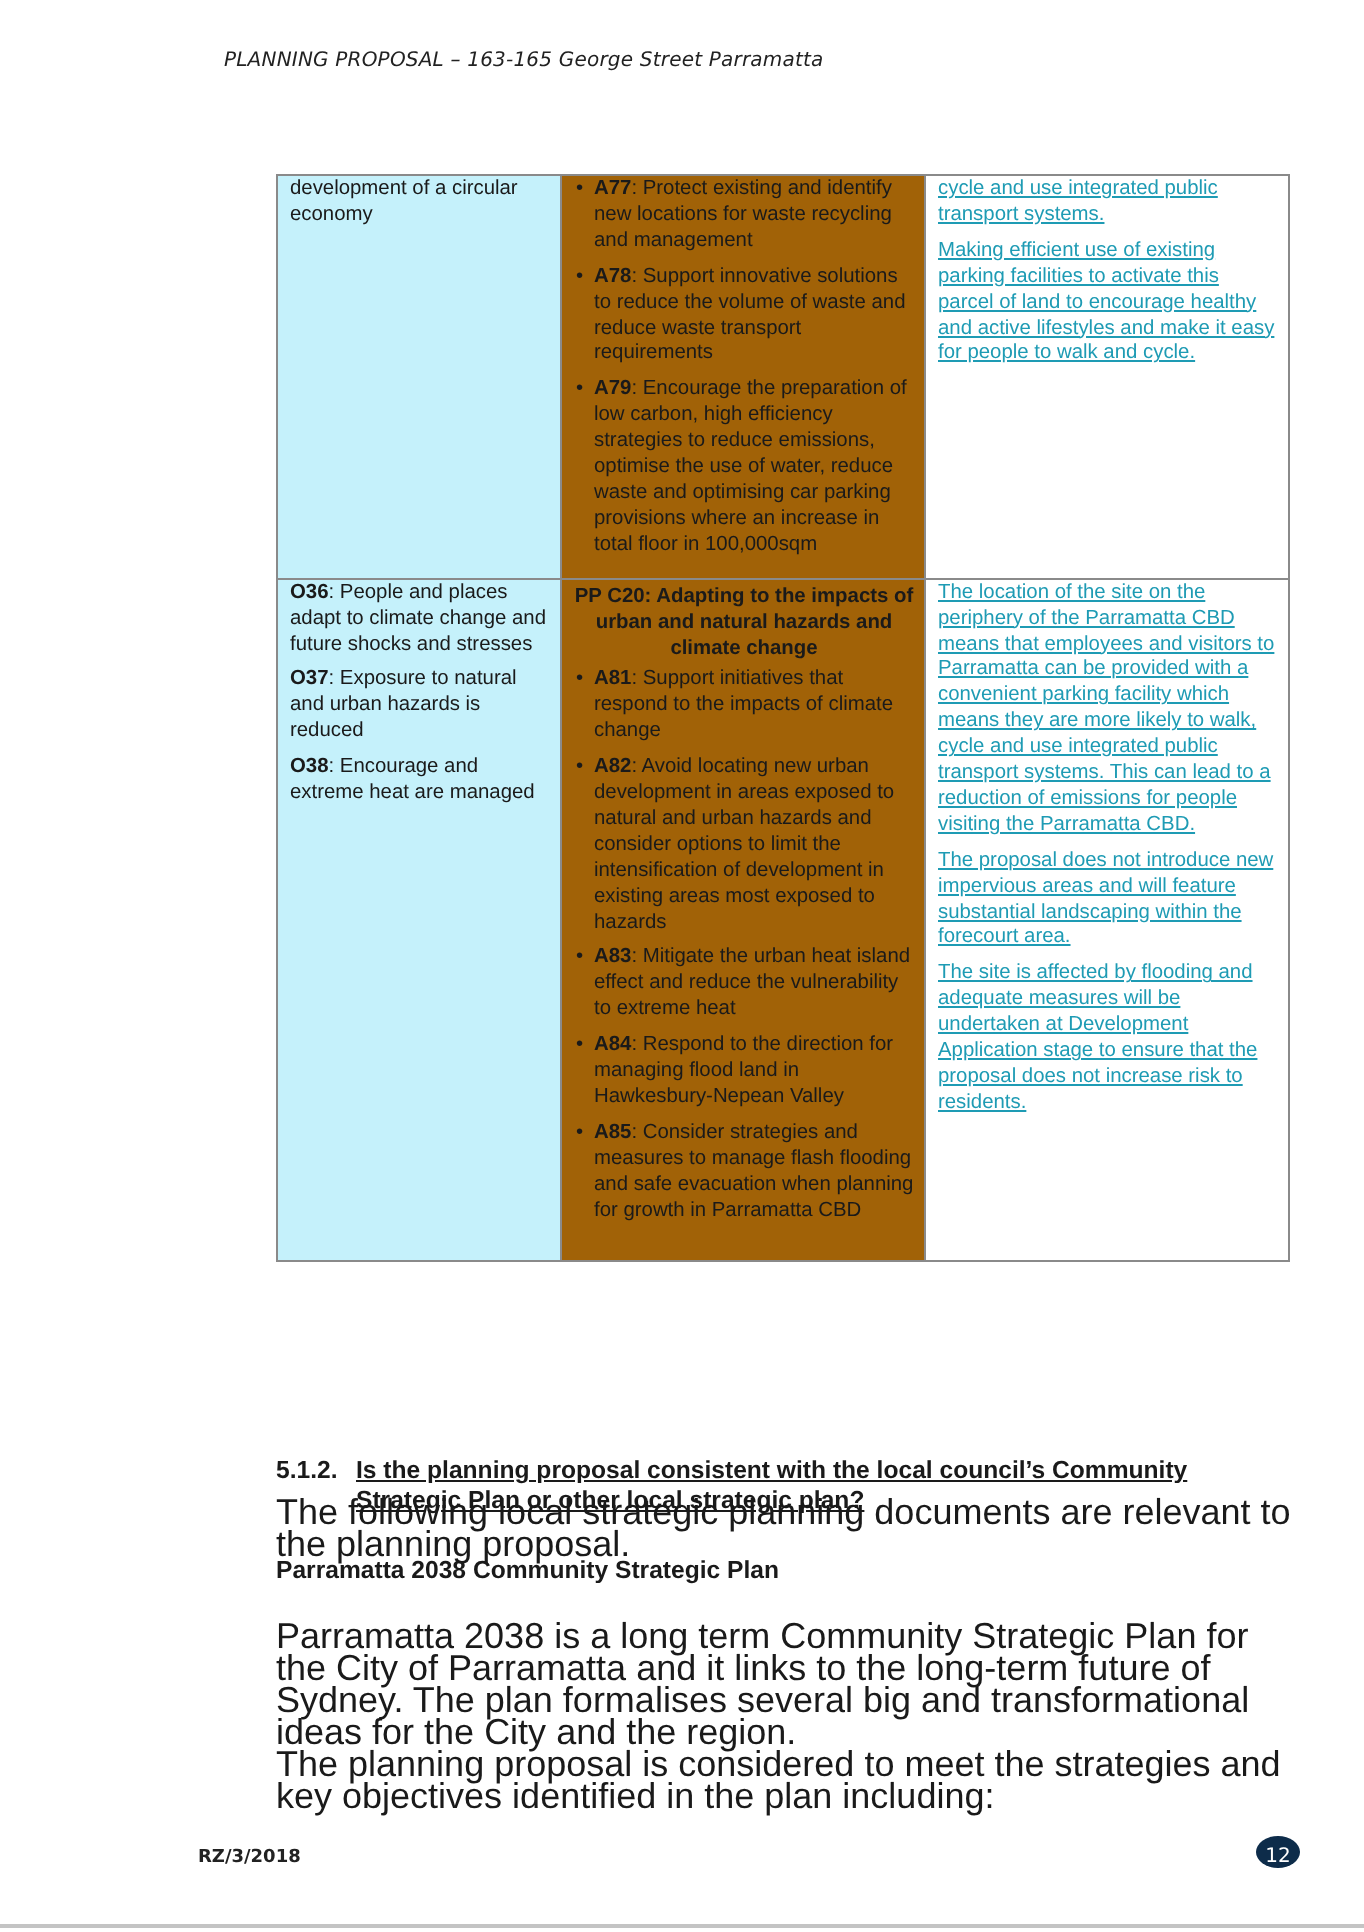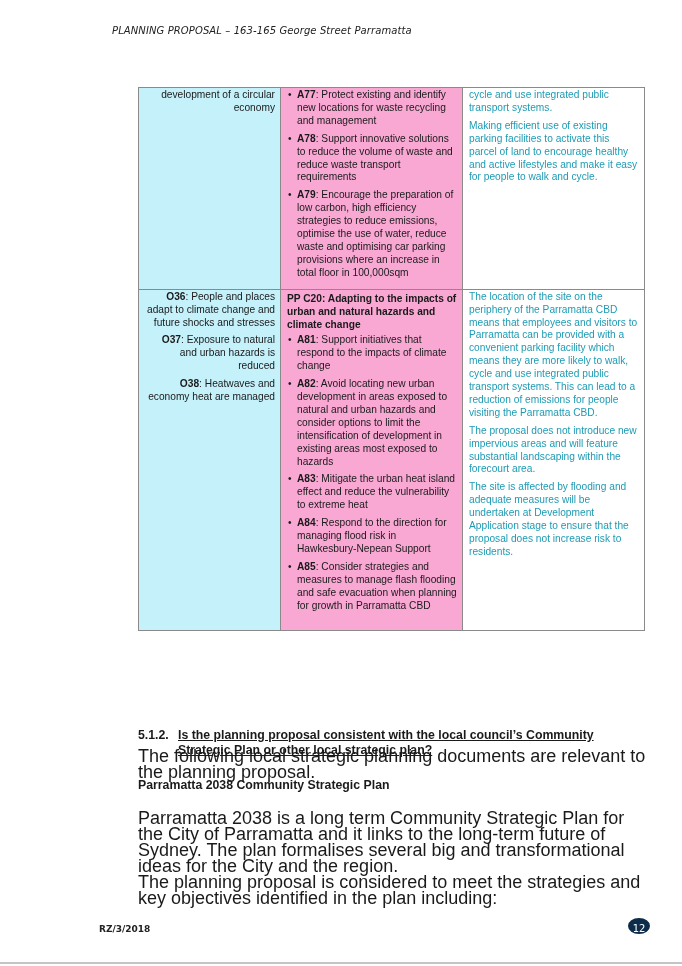--- a/index.html
+++ b/index.html
@@ -1,30 +1,30 @@
 <!DOCTYPE html>
 <html><head>
 <meta charset="utf-8">
 <style>
   html, body { margin: 0; padding: 0; background: #ffffff; }
   body { width: 682px; height: 966px; position: relative; overflow: hidden; font-family: "Liberation Sans", sans-serif; color: #1a1a1a; }
   .header-title { position: absolute; left: 112px; top: 25px; font-size: 10px; font-style: italic; color: #222; letter-spacing: 0.1px; font-family: "DejaVu Sans", sans-serif; }
   table.cmp { position: absolute; left: 138px; top: 87px; width: 506px; border-collapse: collapse; table-layout: fixed; }
   table.cmp td { border: 1.5px solid #8a8a8a; vertical-align: top; font-size: 10.2px; line-height: 12.9px; padding: 1px 5px 4px 6px; }
-  td.c1 { width: 130px; background: #c5f1fb; color: #1a1a1a; text-align: right; }
-  td.c2 { width: 170px; background: #f9a8d4; color: #1a1a1a; }
-  td.c3 { width: 170px; background: #ffffff; color: #1e9bb4; }
+  td.c1 { width: 130px; background: #c5f1fb; color: #1a1a1a; }
+  td.c2 { width: 170px; background: #a16207; color: #1a1a1a; }
+  td.c3 { width: 170px; background: #ffffff; color: #1e9bb4; text-decoration: underline; }
   td.c3 p, td.c1 p { margin: 0 0 5px 0; }
   .r1 { height: 194px; }
   .r2 { height: 341px; }
   ul.act { margin: 0; padding: 0; list-style: none; }
   ul.act li { position: relative; padding-left: 10px; margin-bottom: 5px; }
   ul.act li::before { content: "•"; position: absolute; left: 1px; top: 0; }
   b { font-weight: bold; }
-  .pp-head { font-weight: bold; margin: 2px 0 3px 0; }
+  .pp-head { font-weight: bold; margin: 2px 0 3px 0; text-align: center; }
   .sec-head { position: absolute; left: 138px; top: 680px; width: 500px; font-size: 12.3px; font-weight: bold; line-height: 15px; margin-top: 48px; }
   .sec-num { position: absolute; left: 0; top: 0; }
   .sec-txt { margin-left: 40px; display: block; text-decoration: underline; }
   .para { position: absolute; left: 138px; width: 510px; font-size: 18px; line-height: 16px; margin-top: 30px; }
   .sub-head { position: absolute; left: 138px; top: 778px; font-size: 12.3px; font-weight: bold; }
   .footer-ref { position: absolute; left: 99px; top: 924px; font-size: 9px; color: #222; font-weight: bold; font-family: "DejaVu Sans", sans-serif; }
   .page-num { position: absolute; left: 628px; top: 918px; width: 22px; height: 16px; border-radius: 50%; background: #0d2c4a; color: #fff; font-size: 10px; text-align: center; line-height: 22px; font-family: "DejaVu Sans", sans-serif; }
   .bottom-rule { position: absolute; left: 0; top: 962px; width: 682px; height: 2px; background: #c4c4c4; }
 </style>
 </head>
@@ -47,29 +47,29 @@
     </td>
     <td class="c3">
       <p>cycle and use integrated public transport systems.</p>
       <p>Making efficient use of existing parking facilities to activate this parcel of land to encourage healthy and active lifestyles and make it easy for people to walk and cycle.</p>
     </td>
   </tr>
   <tr class="r2">
     <td class="c1">
       <p><b>O36</b><span>: People and places adapt to climate change and future shocks and stresses</span></p>
       <p><b>O37</b><span>: Exposure to natural and urban hazards is reduced</span></p>
-      <p><b>O38</b><span>: Heatwaves and economy heat are managed</span></p>
+      <p><b>O38</b><span>: Encourage and extreme heat are managed</span></p>
     </td>
     <td class="c2">
       <div class="pp-head">PP C20: Adapting to the impacts of urban and natural hazards and climate change</div>
       <ul class="act">
         <li><b>A81</b><span>: Support initiatives that respond to the impacts of climate change</span></li>
         <li><b>A82</b><span>: Avoid locating new urban development in areas exposed to natural and urban hazards and consider options to limit the intensification of development in existing areas most exposed to hazards</span></li>
         <li><b>A83</b><span>: Mitigate the urban heat island effect and reduce the vulnerability to extreme heat</span></li>
-        <li><b>A84</b><span>: Respond to the direction for managing flood risk in Hawkesbury-Nepean Support</span></li>
+        <li><b>A84</b><span>: Respond to the direction for managing flood land in Hawkesbury-Nepean Valley</span></li>
         <li><b>A85</b><span>: Consider strategies and measures to manage flash flooding and safe evacuation when planning for growth in Parramatta CBD</span></li>
       </ul>
     </td>
     <td class="c3">
       <p>The location of the site on the periphery of the Parramatta CBD means that employees and visitors to Parramatta can be provided with a convenient parking facility which means they are more likely to walk, cycle and use integrated public transport systems. This can lead to a reduction of emissions for people visiting the Parramatta CBD.</p>
       <p>The proposal does not introduce new impervious areas and will feature substantial landscaping within the forecourt area.</p>
       <p>The site is affected by flooding and adequate measures will be undertaken at Development Application stage to ensure that the proposal does not increase risk to residents.</p>
     </td>
   </tr>
 </tbody>

